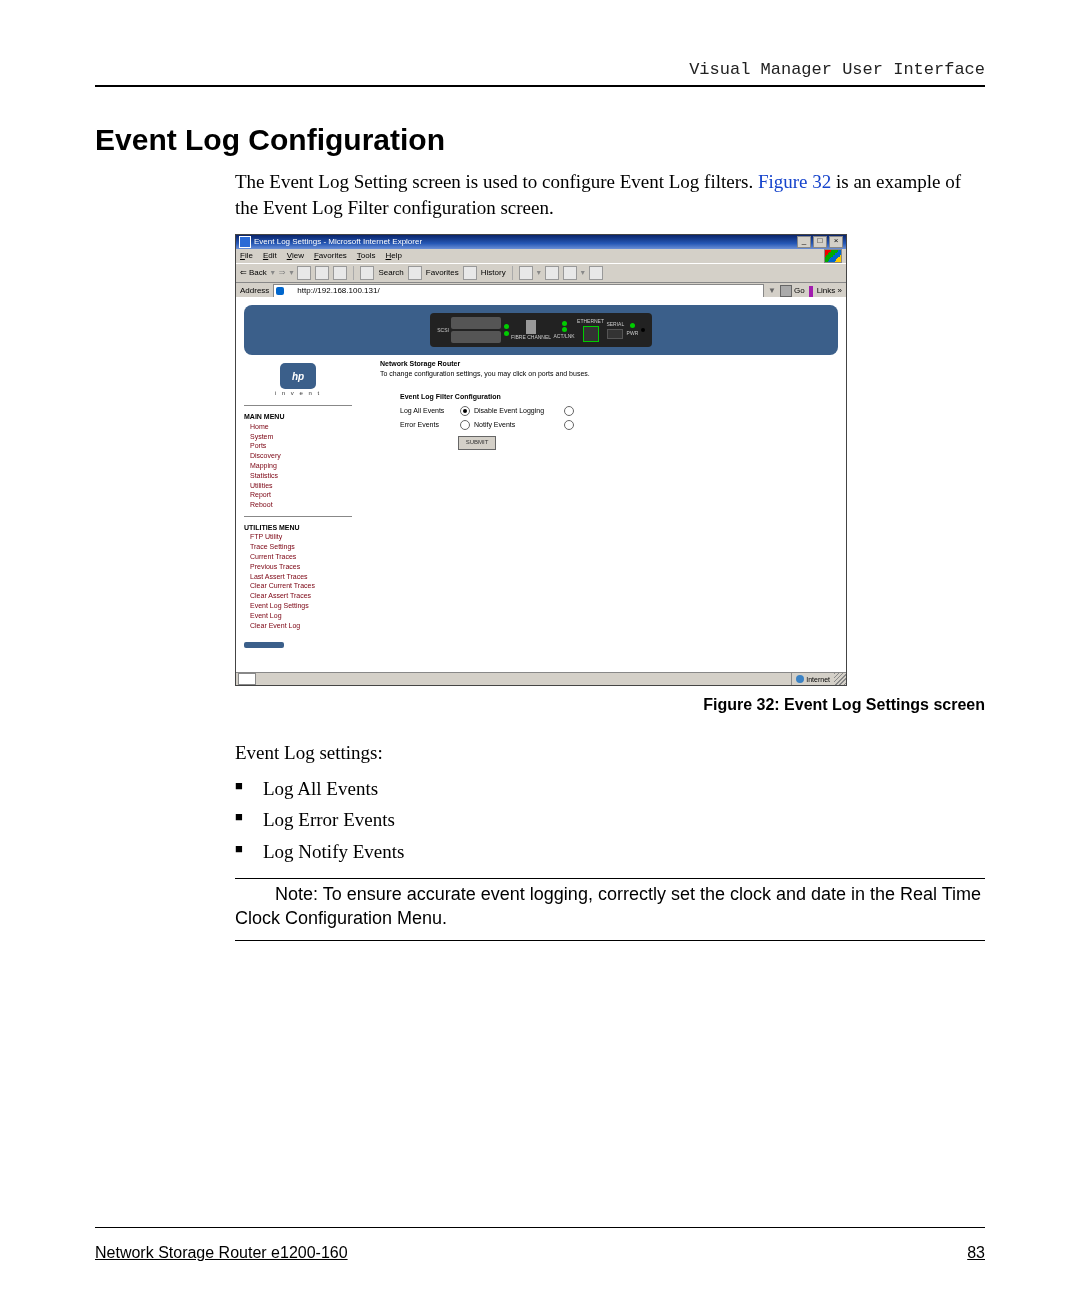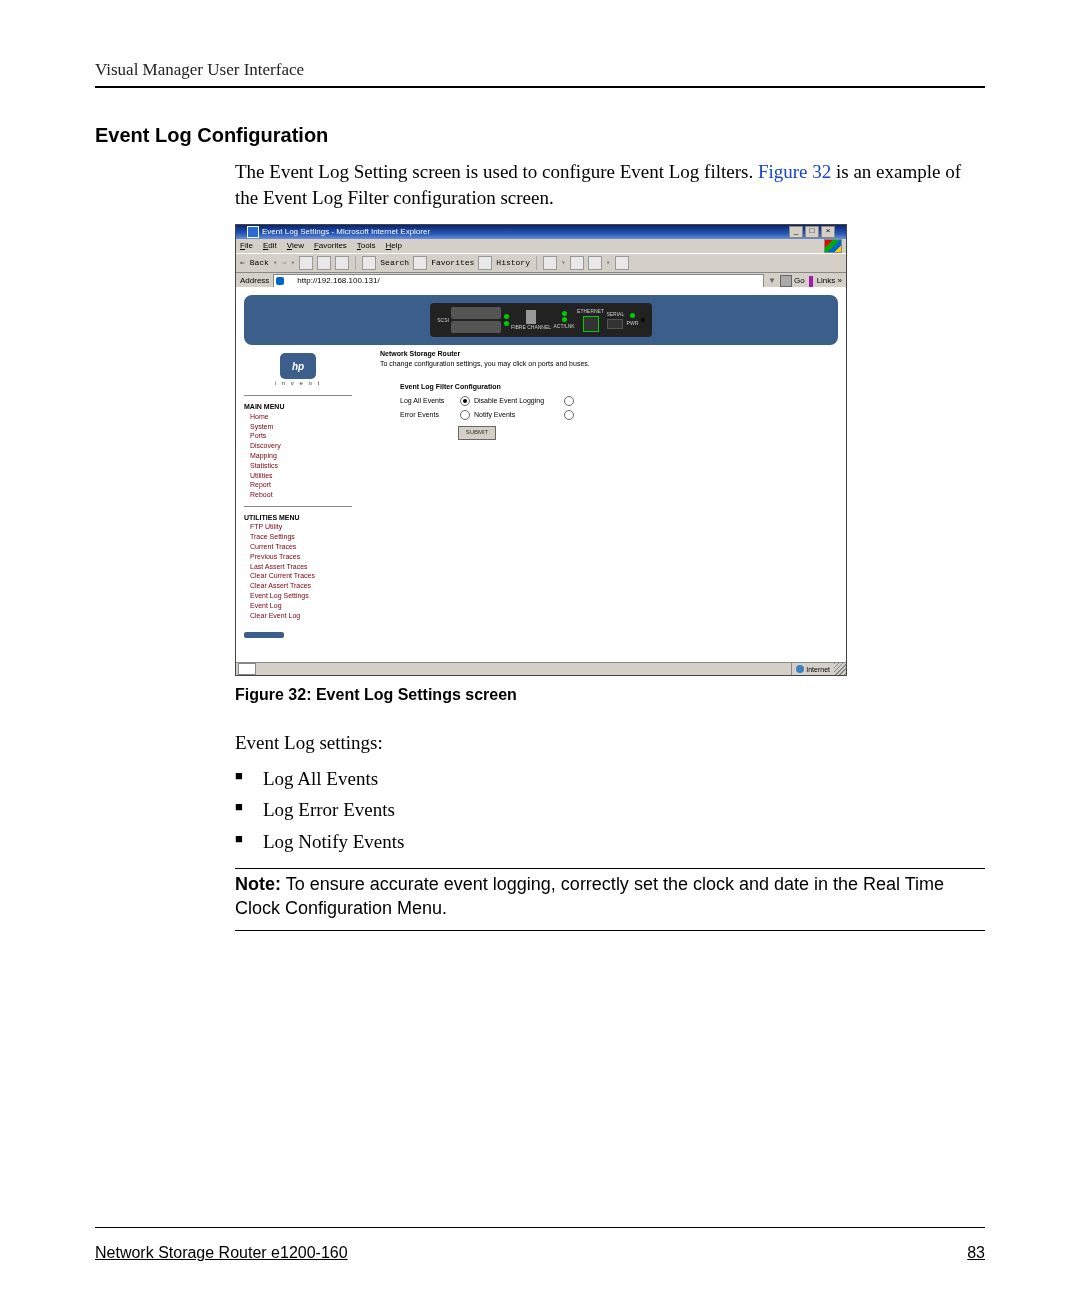--- a/index.html
+++ b/index.html
@@ -9,34 +9,35 @@
     color: #000;
   }
   .page {
     width: 1080px;
     height: 1296px;
     position: relative;
     box-sizing: border-box;
     padding: 60px 95px 40px 95px;
   }
   .running-head {
-    font-family: Liberation Serif, serif;
+    text-align: right;
+    font-family: Liberation Mono, monospace;
     font-size: 17px;
     color: #222;
     padding-bottom: 6px;
   }
   .hr-top {
     border: none;
     border-top: 2px solid #000;
     margin: 0 0 36px 0;
   }
   .section-title {
     font-family: Arial, Helvetica, sans-serif;
     font-weight: bold;
-    font-size: 20px;
+    font-size: 30px;
     margin: 5px 0 12px 0;
   }
   .body-block {
     margin-left: 140px;
     font-size: 19px;
     line-height: 1.35;
   }
   .body-block p { margin: 0 0 10px 0; }
   .fig-ref { color: #1644cc; }
   .figure-frame {
@@ -55,21 +56,21 @@
     font-size: 8px;
     color: #000;
     position: relative;
   }
   .ie-titlebar {
     height: 14px;
     background: linear-gradient(#0a246a, #2557b5 60%, #6b8fd6);
     color: #fff;
     display: flex;
     align-items: center;
-    padding: 0 11px;
+    padding: 0 3px;
     font-size: 8px;
   }
   .ie-titlebar .ticon {
     width: 10px; height: 10px; background: #2a6ad6; border: 1px solid #fff;
     margin-right: 3px;
   }
   .ie-titlebar .wbtns {
     margin-left: auto; display: flex; gap: 2px;
   }
   .ie-titlebar .wbtn {
@@ -96,21 +97,20 @@
   .ie-toolbar {
     height: 18px;
     background: #d4d0c8;
     border-top: 1px solid #fff;
     border-bottom: 1px solid #888;
     display: flex;
     align-items: center;
     gap: 4px;
     padding: 0 4px;
     font-size: 8px;
-    font-family: Liberation Mono, monospace;
   }
   .tb-ico { width: 12px; height: 12px; background: #e8e8e8; border: 1px solid #999; }
   .tb-sep { width: 1px; height: 14px; background: #aaa; margin: 0 2px; }
   .ie-addressbar {
     height: 16px;
     background: #d4d0c8;
     border-bottom: 1px solid #888;
     display: flex;
     align-items: center;
     gap: 4px;
@@ -206,27 +206,28 @@
   .ie-status .st-fill{flex:1;}
   .ie-status .st-zone{display:flex;align-items:center;gap:2px;border-left:1px solid #888;padding:0 4px;height:12px;}
   .ie-status .zi{width:8px;height:8px;background:#3b82c4;border-radius:50%;}
   .ie-status .corner{width:12px;height:12px;background:
     repeating-linear-gradient(135deg,#888 0 1px, transparent 1px 3px);}
   .figure-caption {
     font-family: Arial, Helvetica, sans-serif;
     font-weight: bold;
     font-size: 16px;
     margin: 8px 0 24px 0;
+    text-align: right;
   }
   ul.square { list-style:none; padding:0; margin: 6px 0 10px 0;}
   ul.square li { position:relative; padding-left:28px; margin:6px 0; font-size:19px;}
   ul.square li::before { content:'■'; position:absolute; left:0; top:1px; font-size:13px;}
   .note-hr { border:none; border-top:1px solid #000; margin: 14px 0 4px 0;}
   .note-text { font-family: Arial, Helvetica, sans-serif; font-size:18px; line-height:1.3;}
-  .note-text b { font-weight:bold;}
+  .note-text b { font-weight:normal;margin-left:40px;}
   .footer-hr {
     position:absolute; left:95px; right:95px; bottom:60px;
     border:none; border-top:1px solid #000;
   }
   .footer-row {
     position:absolute; left:95px; right:95px; bottom:34px;
     display:flex; justify-content:space-between;
     font-family: Arial, Helvetica, sans-serif; font-size:16px;text-decoration:underline;
   }
 </style>

